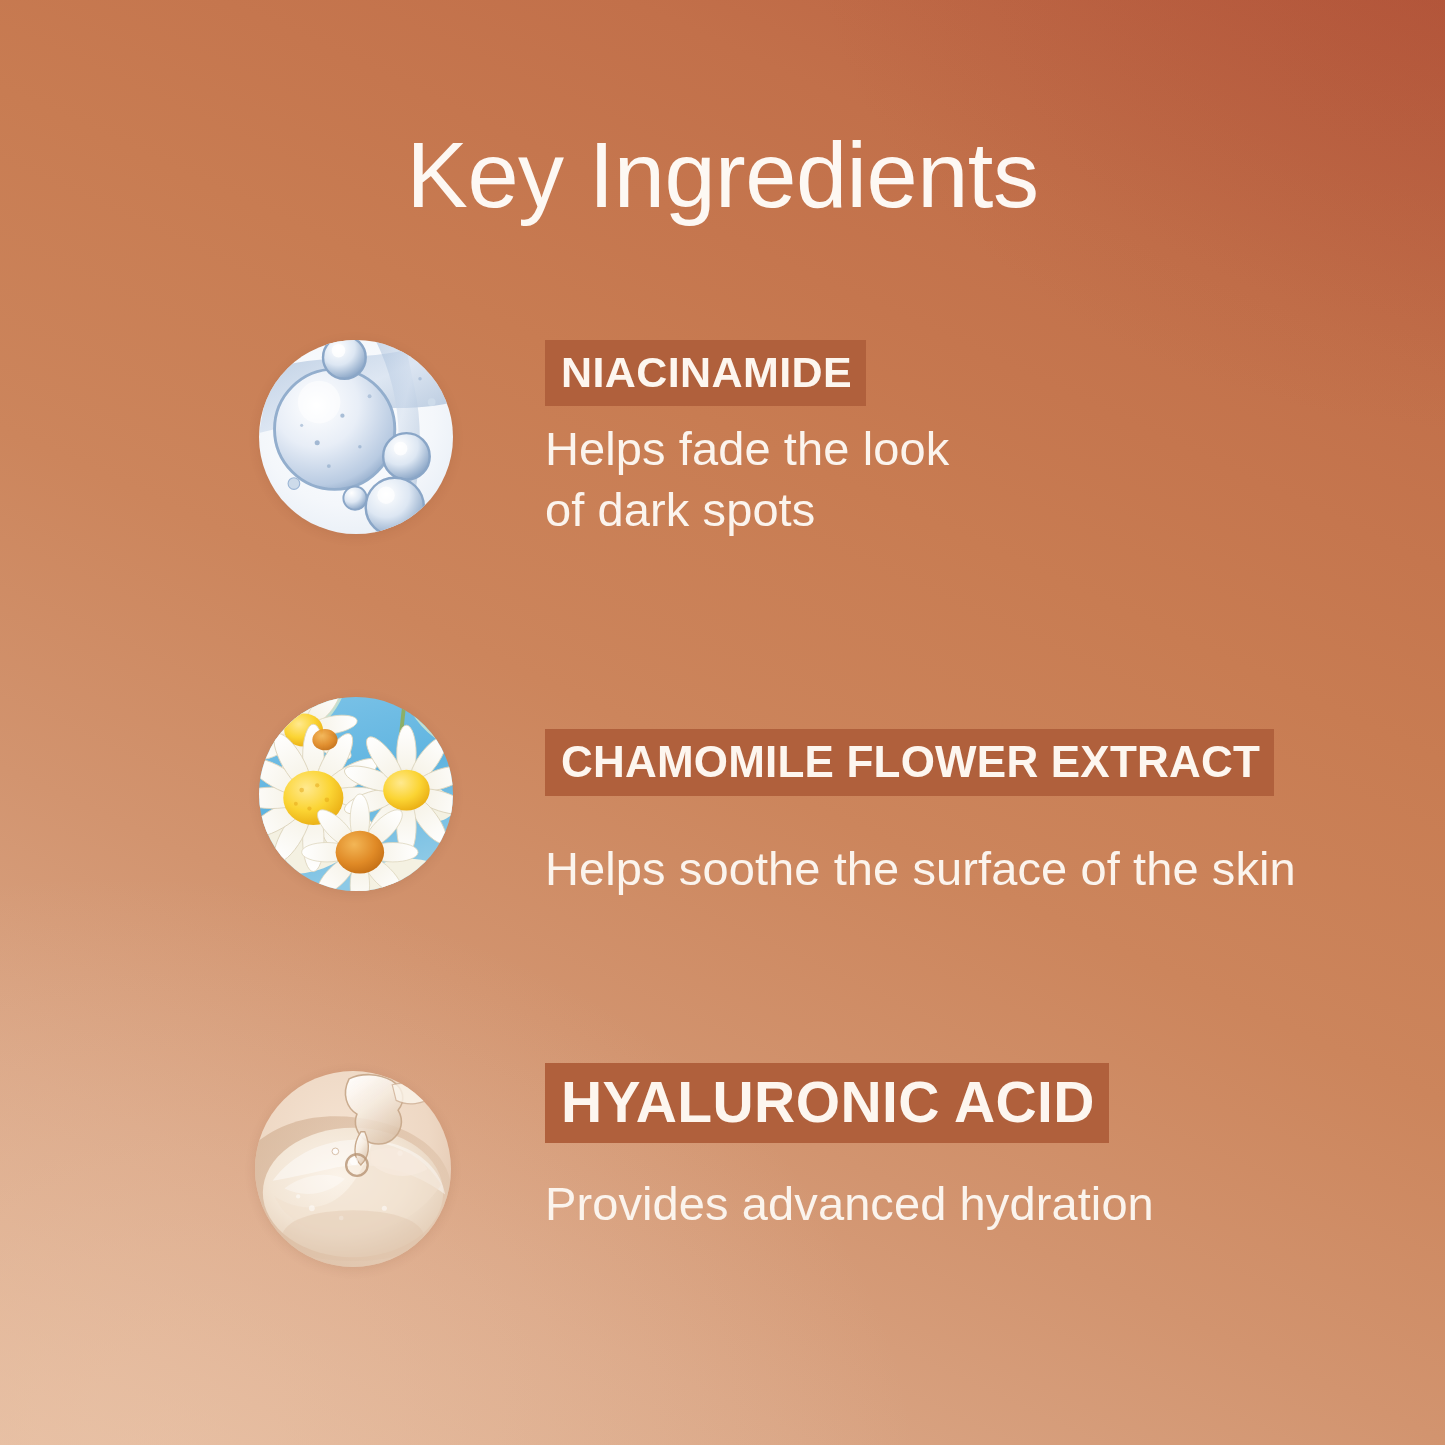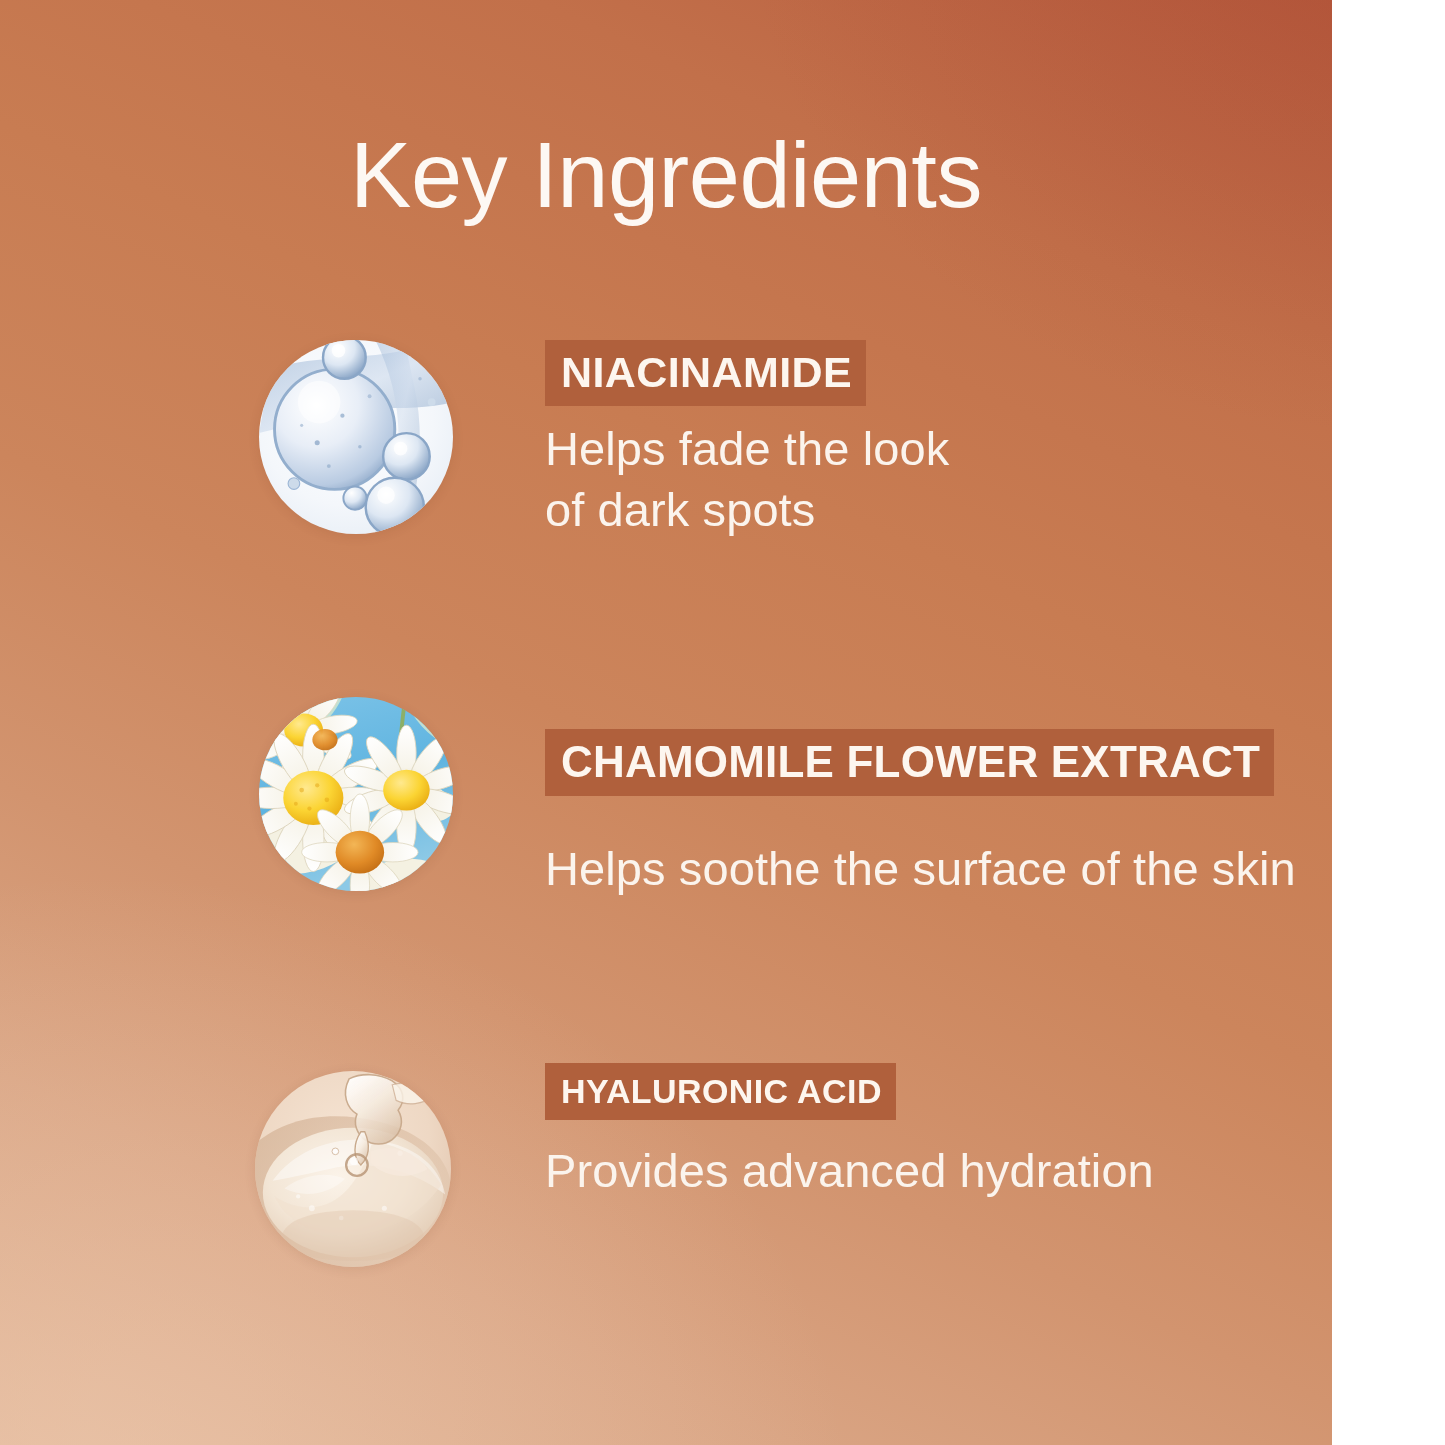--- a/index.html
+++ b/index.html
@@ -3,21 +3,21 @@
 <meta charset="utf-8">
 <style>
   html, body {
     margin: 0;
     padding: 0;
     background: #ffffff;
   }
 
   #canvas {
     position: relative;
-    width: 1332px;
+    width: 1445px;
     height: 1445px;
     overflow: hidden;
     font-family: "Liberation Sans", sans-serif;
     background-color: #c87c4f;
     background-image:
       linear-gradient(205deg,
         #b85c3f 0%,
         #c2704a 18%,
         #c87c52 36%,
         #cc855c 52%,
@@ -87,34 +87,34 @@
     color: #fdf6ef;
     font-weight: bold;
     font-size: 43px;
     line-height: 1.0;
     letter-spacing: 0.4px;
     padding: 11px 14px 12px 16px;
     white-space: nowrap;
     font-family: "Liberation Sans", sans-serif;
   }
   #row-1 .ingredient-name { font-size: 44px; letter-spacing: 0.2px; margin-top: 32px; }
-  #row-2 .ingredient-name { font-size: 34px; text-align: right; }
+  #row-2 .ingredient-name { font-size: 57px; text-align: right; }
 
   .ingredient-desc {
     color: #fbf4ed;
     font-size: 47px;
     line-height: 1.30;
     font-weight: 400;
     letter-spacing: 0.1px;
     white-space: pre-line;
     font-family: "Liberation Sans", sans-serif;
   }
   #row-0 .ingredient-desc { margin-top: 12px; }
   #row-1 .ingredient-desc { margin-top: 42px; }
-  #row-2 .ingredient-desc { margin-top: 20px; }
+  #row-2 .ingredient-desc { margin-top: 30px; }
 </style>
 </head>
 <body>
 
 <div id="canvas">
 
   <div id="bg-glow"></div>
 
   <div id="page-title">Key Ingredients</div>
 

